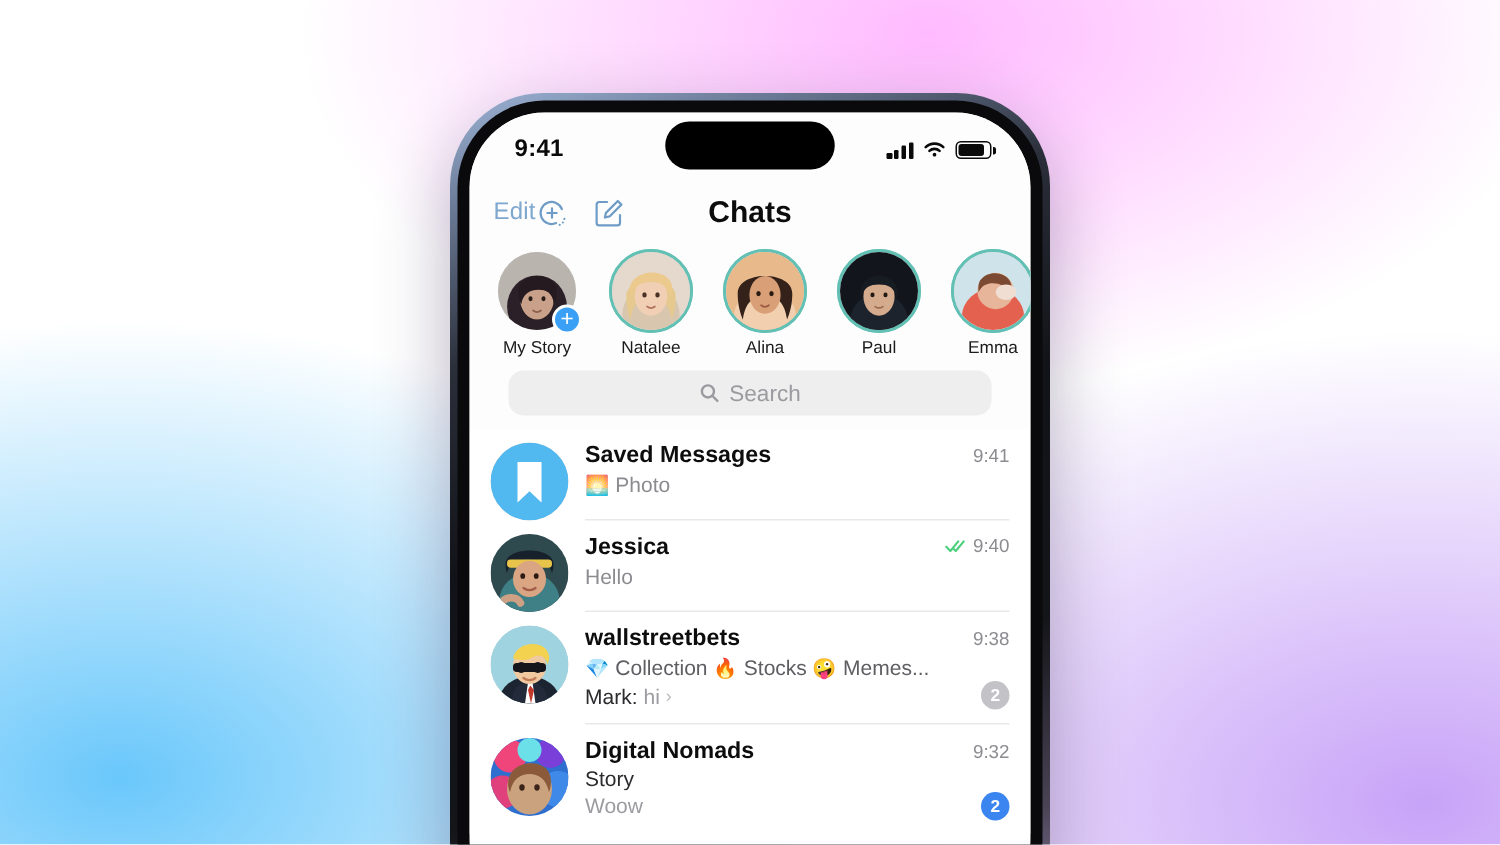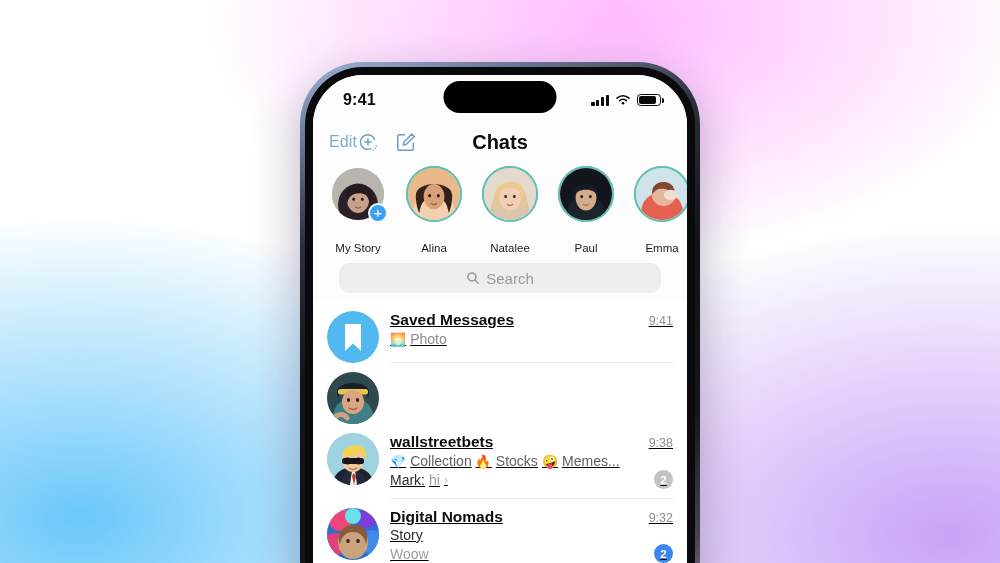--- a/index.html
+++ b/index.html
@@ -94,51 +94,51 @@
   .av { width:100%; height:100%; border-radius:50%; overflow:hidden; position:relative; background:#cfcfcf; }
   .av svg { position:absolute; inset:0; width:100%; height:100%; }
   .plus-badge {
     position:absolute; right:-2px; bottom:-1px;
     width:20px; height:20px; border-radius:50%;
     background:#3aa0f5; border:2.4px solid #fdfdfd;
     display:flex; align-items:center; justify-content:center;
     color:#fff; font-size:15px; font-weight:400; line-height:1;
   }
   .plus-badge span{ transform:translateY(-1px); }
-  .story-name { font-size:11.5px; color:#1b1b1b; margin-top:20px; white-space:nowrap; }
+  .story-name { font-size:11.5px; color:#1b1b1b; margin-top:4px; white-space:nowrap; }
 
   
   .search-wrap { padding:4px 26px 9px; background:#fdfdfd; }
   .search {
     height:30px; border-radius:10px; background:#eeeeef;
     display:flex; align-items:center; justify-content:center; gap:6px;
     color:#9a9a9f; font-size:15px;
   }
   .search svg { width:14px; height:14px; display:block; }
 
   
   .chats { background:#ffffff; }
   .row { display:flex; padding:9px 14px 0 14px; position:relative; }
   .row-av { width:52px; height:52px; border-radius:50%; flex:0 0 auto; overflow:hidden; position:relative; background:#ddd; }
   .row-av svg { position:absolute; inset:0; width:100%; height:100%; }
-  .row-body { flex:1; min-width:0; margin-left:11px; padding-bottom:9px; border-bottom:1px solid #e9e9ea;text-decoration:underline; }
+  .row-body { flex:1; min-width:0; margin-left:11px; padding-bottom:9px; border-bottom:1px solid #e9e9ea; }
   .row:last-child .row-body { border-bottom:none; }
   .row-top { display:flex; align-items:baseline; }
   .row-title { font-size:15.5px; font-weight:700; color:#0d0d0d; white-space:nowrap; overflow:hidden; text-overflow:ellipsis; }
   .row-meta { margin-left:auto; display:flex; align-items:center; gap:4px; padding-left:8px; }
   .row-time { font-size:12.5px; color:#8c8c91; }
   .ticks { width:15px; height:10px; }
   .ticks svg { display:block; width:100%; height:100%; }
   .row-sub { font-size:14px; color:#8b8b90; margin-top:2px; display:flex; align-items:center; gap:4px; white-space:nowrap; overflow:hidden; }
   .row-sub .em { font-size:13px; }
   .topic { color:#5e5e63; }
   .sender { color:#2b2b2e; }
   .msgtxt { color:#9b9ba0; }
   .chev { color:#b9b9be; font-size:12px; }
-  .row-line2 { display:flex; align-items:center; margin-top:1px; }
+  .row-line2 { display:flex; margin-top:1px; }
   .badge {
     min-width:19px; height:19px; padding:0 5px; border-radius:10px;
     font-size:11.5px; font-weight:700; color:#fff;
     display:flex; align-items:center; justify-content:center;
     margin-left:auto;
   }
   .badge.muted { background:#c2c2c7; }
   .badge.blue { background:#3a85f0; }
   .row-sub2 { font-size:14px; color:#9b9ba0; margin-top:1px; }
 </style>
@@ -212,49 +212,49 @@
                 <span>+</span>
               </div>
           </div>
           <div class="story-name">My Story</div>
         </div>
 
         <div class="story">
           <div class="story-ring unread">
             <div class="av">
               <svg viewBox="0 0 60 60" preserveAspectRatio="xMidYMid slice">
-                <rect width="60" height="60" fill="#e8b98a"></rect>
-                <ellipse cx="30" cy="50" rx="24" ry="22" fill="#f2cfae"></ellipse>
-                <path d="M9 32c0-18 42-18 42 0 0 12-4 20-4 20-2-14-8-18-17-18s-15 4-17 18c0 0-4-8-4-20z" fill="#33211a"></path>
-                <ellipse cx="30" cy="33" rx="12" ry="14.5" fill="#d9a078"></ellipse>
-                <ellipse cx="25" cy="32" rx="1.7" ry="2" fill="#2a1a12"></ellipse>
-                <ellipse cx="35" cy="32" rx="1.7" ry="2" fill="#2a1a12"></ellipse>
-                <path d="M27 41c2 1.6 4 1.6 6 0" stroke="#9c5a44" stroke-width="1.4" fill="none" stroke-linecap="round"></path>
-              </svg>
-            </div>
-          </div>
-          <div class="story-name">Alina</div>
-        </div>
-
-        <div class="story">
-          <div class="story-ring unread">
-            <div class="av">
-              <svg viewBox="0 0 60 60" preserveAspectRatio="xMidYMid slice">
                 <rect width="60" height="60" fill="#e4d9cc"></rect>
                 <ellipse cx="30" cy="48" rx="22" ry="22" fill="#d8c7ae"></ellipse>
                 <path d="M11 34c0-16 38-16 38 0 0 10-3 18-3 18-2-12-7-16-16-16s-14 4-16 16c0 0-3-8-3-18z" fill="#e6c98f"></path>
                 <ellipse cx="30" cy="34" rx="12.5" ry="15" fill="#f0cfb4"></ellipse>
                 <path d="M14 26c4-13 28-14 32-1 1 5-1 10-1 10-2-9-7-12-15-12s-13 3-15 12c0 0-2-5-1-9z" fill="#ecca8d"></path>
                 <ellipse cx="25" cy="33" rx="1.7" ry="2" fill="#4a3326"></ellipse>
                 <ellipse cx="35" cy="33" rx="1.7" ry="2" fill="#4a3326"></ellipse>
                 <path d="M27 42c2 1.5 4 1.5 6 0" stroke="#b3715c" stroke-width="1.4" fill="none" stroke-linecap="round"></path>
               </svg>
             </div>
           </div>
           <div class="story-name">Natalee</div>
+        </div>
+
+        <div class="story">
+          <div class="story-ring unread">
+            <div class="av">
+              <svg viewBox="0 0 60 60" preserveAspectRatio="xMidYMid slice">
+                <rect width="60" height="60" fill="#e8b98a"></rect>
+                <ellipse cx="30" cy="50" rx="24" ry="22" fill="#f2cfae"></ellipse>
+                <path d="M9 32c0-18 42-18 42 0 0 12-4 20-4 20-2-14-8-18-17-18s-15 4-17 18c0 0-4-8-4-20z" fill="#33211a"></path>
+                <ellipse cx="30" cy="33" rx="12" ry="14.5" fill="#d9a078"></ellipse>
+                <ellipse cx="25" cy="32" rx="1.7" ry="2" fill="#2a1a12"></ellipse>
+                <ellipse cx="35" cy="32" rx="1.7" ry="2" fill="#2a1a12"></ellipse>
+                <path d="M27 41c2 1.6 4 1.6 6 0" stroke="#9c5a44" stroke-width="1.4" fill="none" stroke-linecap="round"></path>
+              </svg>
+            </div>
+          </div>
+          <div class="story-name">Alina</div>
         </div>
 
         <div class="story">
           <div class="story-ring unread">
             <div class="av">
               <svg viewBox="0 0 60 60" preserveAspectRatio="xMidYMid slice">
                 <rect width="60" height="60" fill="#12161c"></rect>
                 <ellipse cx="30" cy="52" rx="22" ry="20" fill="#1c232c"></ellipse>
                 <ellipse cx="30" cy="34" rx="12" ry="15" fill="#d5ab8d"></ellipse>
                 <path d="M16 28c3-13 25-13 28 0 1 5 0 8 0 8-2-9-7-11-14-11s-12 2-14 11c0 0-1-3 0-8z" fill="#171b22"></path>
@@ -322,20 +322,37 @@
               <rect width="52" height="52" fill="#2e4a4e"></rect>
               <ellipse cx="26" cy="44" rx="20" ry="18" fill="#3f7f86"></ellipse>
               <path d="M10 20c0-12 32-12 32 0 0 4-1 6-1 6-2-7-6-9-15-9s-13 2-15 9c0 0-1-2-1-6z" fill="#16212b"></path>
               <rect x="11" y="17" width="30" height="5.5" rx="2.5" fill="#e8c54a"></rect>
               <ellipse cx="26" cy="30" rx="11" ry="12" fill="#d9a583"></ellipse>
               <ellipse cx="21.5" cy="28" rx="1.6" ry="1.9" fill="#2b1a14"></ellipse>
               <ellipse cx="30.5" cy="28" rx="1.6" ry="1.9" fill="#2b1a14"></ellipse>
               <path d="M22 36c2.4 1.8 5.6 1.8 8 0" stroke="#a35a48" stroke-width="1.5" fill="none" stroke-linecap="round"></path>
               <path d="M6 48c4-8 12-6 14-2" stroke="#cfa184" stroke-width="5" fill="none" stroke-linecap="round"></path>
             </svg>
+          </div>
+          <div class="row-body">
+            <div class="row-top">
+              <div class="row-title">Jessica</div>
+              <div class="row-meta">
+                <div class="ticks">
+                  <svg viewBox="0 0 18 12" fill="none" stroke="#4cd07d" stroke-width="1.7" stroke-linecap="round" stroke-linejoin="round">
+                    <path d="M1 6.6 4.3 10 10.6 2.3"></path>
+                    <path d="M7.2 8.6 8.6 10 15 2.3"></path>
+                  </svg>
+                </div>
+                <div class="row-time">9:40</div>
+              </div>
+            </div>
+            <div class="row-sub">
+              <span>Hello</span>
+            </div>
           </div>
         </div>
 
         <div class="row">
           <div class="row-av">
             <svg viewBox="0 0 52 52" preserveAspectRatio="xMidYMid slice">
               <rect width="52" height="52" rx="10" fill="#9fd3e0"></rect>
               <ellipse cx="26" cy="50" rx="20" ry="16" fill="#1d2431"></ellipse>
               <path d="M14 52c0-10 5-14 12-14s12 4 12 14z" fill="#232b3a"></path>
               <path d="M25 38h3l2 14h-7z" fill="#fff"></path>

